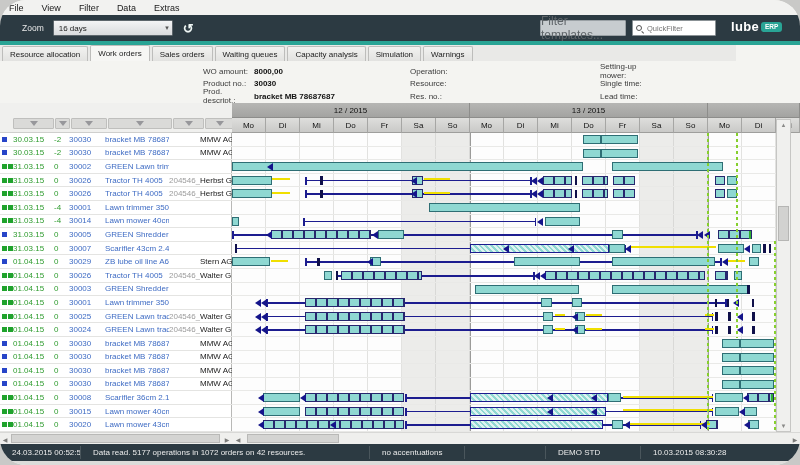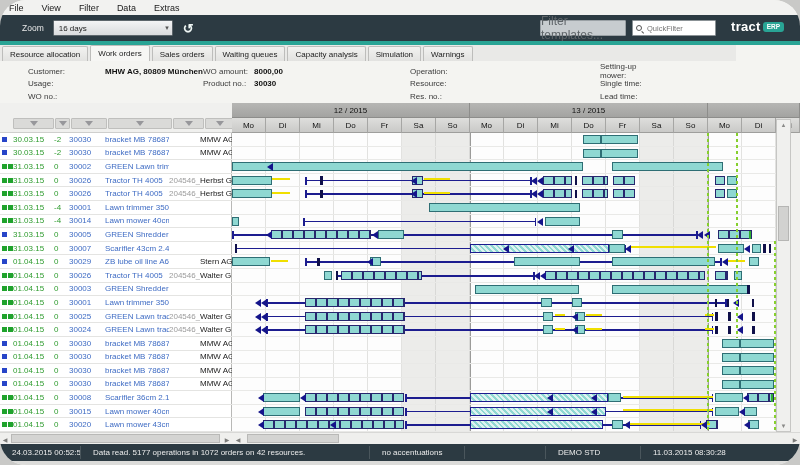--- a/index.html
+++ b/index.html
@@ -147,60 +147,50 @@
       <span>16 days</span>
       <span class="arr">▾</span>
     </div>
     <span class="tb-undo">↺</span>
     <div class="tb-filtertpl">Filter templates...</div>
     <div class="tb-quick">
       <span class="mag"></span>
       <input placeholder="QuickFilter" style="">
     </div>
     <div class="brand">
-      <span class="brand-name">tract</span>
+      <span class="brand-name">lube</span>
       <span class="brand-badge">ERP</span>
     </div>
   </div>
 
   <div class="tealbar"></div>
 
   <div class="tabbar" id="tabbar">
       <div class="tab">Resource allocation</div>
       <div class="tab active">Work orders</div>
       <div class="tab">Sales orders</div>
       <div class="tab">Waiting queues</div>
       <div class="tab">Capacity analysis</div>
       <div class="tab">Simulation</div>
       <div class="tab">Warnings</div>
     </div>
 
   <div class="infopanel" id="infopanel">
-      <div class="info-col ic1">
-        <div class="info-row">
-          <div class="info-label">Customer:</div>
-          <div class="info-value">MHW AG, 80809 München</div>
-        </div>
-        <div class="info-row">
-          <div class="info-label">Usage:</div>
-          <div class="info-value"></div>
-        </div>
-        <div class="info-row">
-          <div class="info-label">WO no.:</div>
-          <div class="info-value"></div>
-        </div>
-      </div>
       <div class="info-col ic2">
         <div class="info-row">
           <div class="info-label">WO amount:</div>
           <div class="info-value">8000,00</div>
         </div>
         <div class="info-row">
           <div class="info-label">Product no.:</div>
           <div class="info-value">30030</div>
+        </div>
+        <div class="info-row">
+          <div class="info-label">Prod. descript.:</div>
+          <div class="info-value">bracket MB 78687687</div>
         </div>
       </div>
       <div class="info-col ic3">
         <div class="info-row">
           <div class="info-label">Operation:</div>
           <div class="info-value"></div>
         </div>
         <div class="info-row">
           <div class="info-label">Resource:</div>
           <div class="info-value"></div>
@@ -778,16 +768,16 @@
       <span class="hsb-arr" style="right:0">▶</span>
     </div>
   </div>
 
   <div class="statusbar" id="statusbar">
       <div class="sb-cell" style="width: 80px;">24.03.2015 00:52:50</div>
       <div class="sb-cell" style="width: 289px;">Data read. 5177 operations in 1072 orders on 42 resources.</div>
       <div class="sb-cell" style="width: 95px;">no accentuations</div>
       <div class="sb-cell" style="width: 81px;"></div>
       <div class="sb-cell" style="width: 95px;">DEMO STD</div>
-      <div class="sb-cell" style="width: 158px;">11.03.2015 08:30:28</div>
+      <div class="sb-cell" style="width: 158px;">10.03.2015 08:30:28</div>
     </div>
   <div class="bottomstrip"></div>
 </div>
 
 </body></html>

